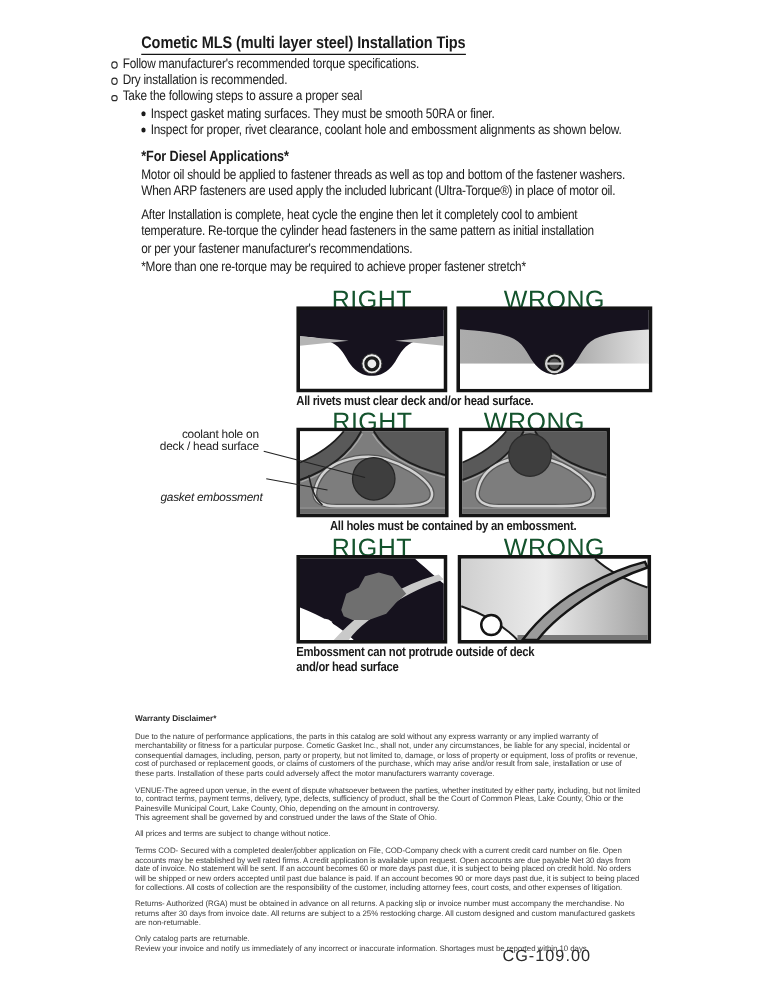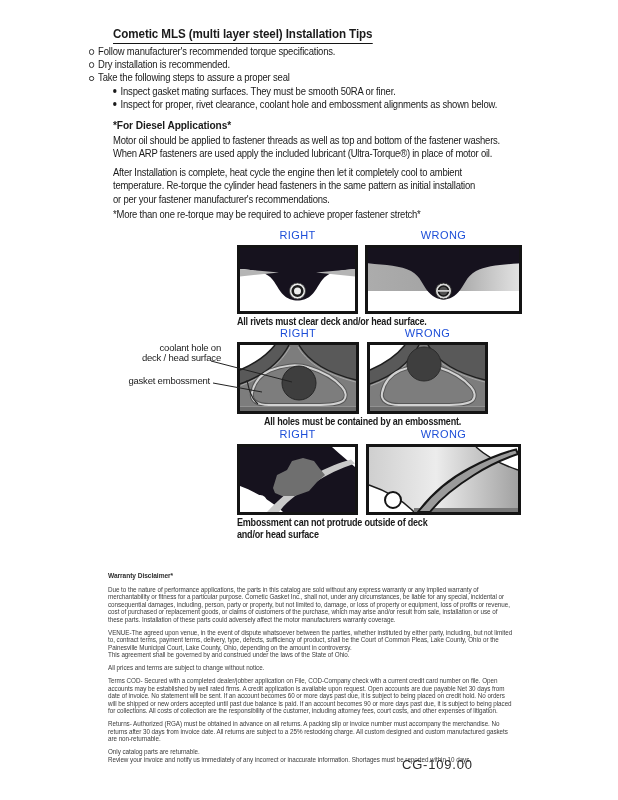--- a/index.html
+++ b/index.html
@@ -15,21 +15,21 @@
   .bullets{left:89px;top:45px;font-size:11px;line-height:13.2px;letter-spacing:-0.2px;width:520px;}
   .b-row{display:flex;align-items:flex-start;white-space:nowrap;}
   .b-row.sub{margin-left:28px;}
   .marker-o{flex:0 0 auto;width:3.6px;height:3.6px;border:1.1px solid #2a2a2a;border-radius:50%;margin:4.2px 5px 0 0;}
   .marker-f{flex:0 0 auto;width:4.2px;height:4.2px;background:#1a1a1a;border-radius:50%;margin:4.4px 4.5px 0 0;}
 
   .h-diesel{left:113px;top:118px;font-size:11.8px;font-weight:bold;letter-spacing:-0.1px;white-space:nowrap;}
   .para{left:113px;top:0;font-size:11px;line-height:13.4px;letter-spacing:-0.25px;white-space:pre-line;}
   .p1{top:134px;} .p2{top:166px;} .pnote{top:208px;}
 
-  .fig-label{font-size:11px;letter-spacing:0.4px;color:#1d4ed8;text-align:center;white-space:nowrap;}
+  .fig-label{font-size:20px;letter-spacing:0.4px;color:#14532d;text-align:center;white-space:nowrap;}
   .fig-caption{font-size:10.5px;font-weight:bold;letter-spacing:-0.25px;white-space:pre-line;line-height:11.5px;}
 
   .callout{font-size:9.5px;letter-spacing:-0.2px;text-align:right;line-height:10.4px;white-space:pre-line;color:#222;}
 
   .disclaimer{left:108px;top:572px;width:406px;font-size:6.3px;line-height:7.5px;letter-spacing:-0.05px;color:#3c3c3c;}
   .disclaimer .d-head{font-weight:bold;color:#2e2e2e;margin-bottom:6px;font-size:6.6px;}
   .disclaimer p{margin:0 0 5.5px 0;white-space:pre-line;}
 
   .part-code{left:402px;top:757px;font-size:13px;letter-spacing:0.8px;color:#2b2b2b;white-space:nowrap;}
 
@@ -100,23 +100,23 @@
   <circle cx="78.5" cy="46" r="8" fill="#d6d6d6" stroke="#222222" stroke-width="1"></circle>
   <circle cx="78.5" cy="46" r="5" fill="#515151" stroke="#161616" stroke-width="1.6"></circle>
   <rect x="71.5" y="45" width="14" height="1.8" rx="0.9" fill="#cdcdcd"></rect>
 </svg>
 
 <div class="abs fig-caption cx" style="left:237px;top:316px;">All rivets must clear deck and/or head surface.</div>
 
 <div class="abs fig-label" style="left:237px;top:327px;width:122px;">RIGHT</div>
 <div class="abs fig-label" style="left:367px;top:327px;width:121px;">WRONG</div>
 
-<div class="abs callout" style="left:111px;top:343px;width:110px;">coolant hole on
+<div class="abs callout" style="left:97px;top:343px;width:110px;">coolant hole on
 deck / head surface</div>
-<div class="abs callout" style="left:100px;top:376px;width:110px;">gasket embossment</div>
+<div class="abs callout" style="left:100px;top:394px;width:110px;font-style:italic;">gasket embossment</div>
 
 <svg class="abs" style="left:237px;top:342px;" width="122" height="72" viewBox="0 0 122 72">
   <rect x="1.5" y="1.5" width="119" height="69" fill="#ffffff" stroke="#141414" stroke-width="3"></rect>
   <rect x="3" y="3" width="116" height="66" fill="#7d7d7d"></rect>
   <path d="M62,3 C70,17 86,30 119,38 L119,3 Z" fill="#595959"></path>
   <path d="M62,3 C70,17 86,30 119,38" stroke="#1e1e1e" stroke-width="1.5" fill="none"></path>
   <path d="M61,5 C69,18.5 85,31.5 119,40" stroke="#a8a8a8" stroke-width="1" fill="none"></path>
   <path d="M3,28 C17,22 30,13 38,3 L52,3 C43,20 26,34 3,42 Z" fill="#595959"></path>
   <path d="M52,3 C43,20 26,34 3,42" stroke="#1e1e1e" stroke-width="1.5" fill="none"></path>
   <path d="M53,5 C44,21 27,35.5 4,43.5" stroke="#a8a8a8" stroke-width="1" fill="none"></path>

